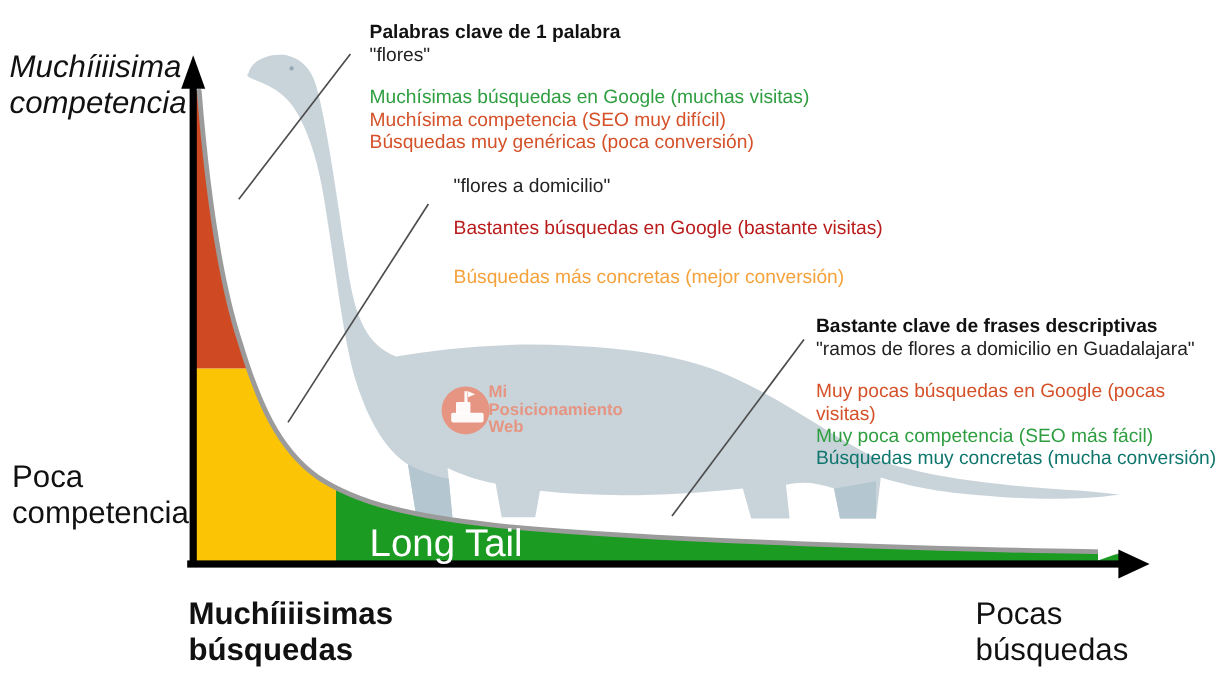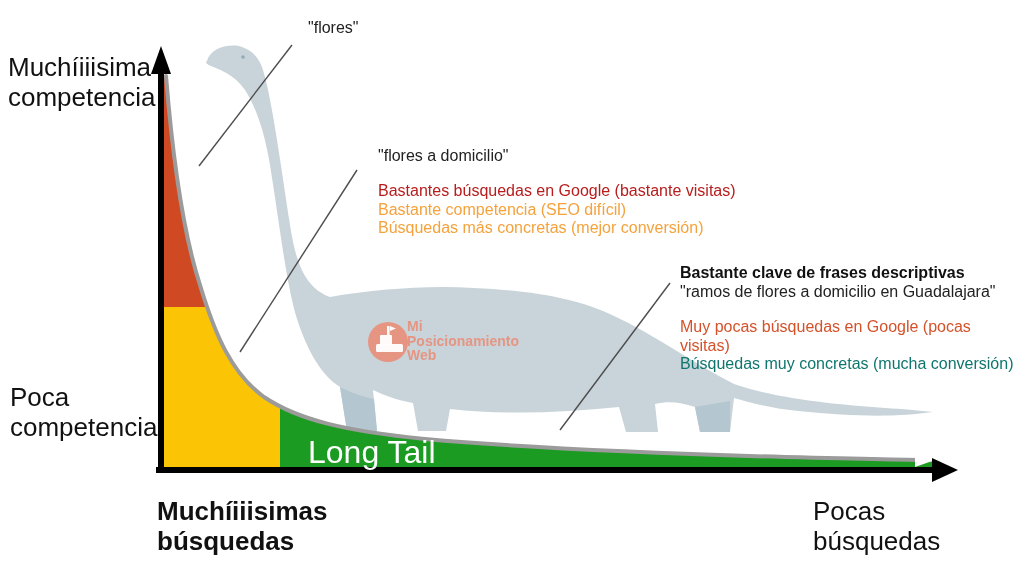--- a/index.html
+++ b/index.html
@@ -5,21 +5,21 @@
   html,body{margin:0;padding:0;background:#fff;}
   .stage{
     position:relative;width:1024px;height:572px;background:#ffffff;overflow:hidden;
     font-family:"Liberation Sans","DejaVu Sans",sans-serif;
   }
   .stage svg{position:absolute;left:0;top:0;}
   .axis-label{
     position:absolute;font-size:26px;line-height:30px;color:#111;
     white-space:pre-line;letter-spacing:0;
   }
-  .lbl-topleft{left:8px;top:52px;}
+  .lbl-topleft{left:8px;top:40px;font-style:italic;}
   .lbl-bottomleft{left:10px;top:382px;}
   .lbl-xleft{left:157px;top:496px;font-weight:bold;}
   .lbl-xright{left:813px;top:496px;}
   .longtail-label{
     position:absolute;left:308px;top:437px;font-size:32px;line-height:30px;color:#ffffff;
   }
   .ann{position:absolute;font-size:16px;color:#111;}
   .ann-1{left:308px;top:18px;}
   .ann-2{left:378px;top:146px;}
   .ann-3{left:680px;top:263px;}
@@ -101,37 +101,43 @@
   <div class="axis-label lbl-bottomleft">Poca
 competencia</div>
   <div class="axis-label lbl-xleft">Muchíiiisimas
 búsquedas</div>
   <div class="axis-label lbl-xright">Pocas
 búsquedas</div>
 
   <div class="longtail-label">Long Tail</div>
 
   <div class="ann ann-1">
+    <div class="ann-title">Palabras clave de 1 palabra</div>
     <div class="ann-example">"flores"</div>
+    <div class="ann-lines">
+      <div style="color: rgb(47, 158, 65);">Muchísimas búsquedas en Google (muchas visitas)</div>
+      <div style="color: rgb(212, 81, 42);">Muchísima competencia (SEO muy difícil)</div>
+      <div style="color: rgb(212, 81, 42);">Búsquedas muy genéricas (poca conversión)</div>
+    </div>
   </div>
 
   <div class="ann ann-2">
     <div class="ann-example">"flores a domicilio"</div>
     <div class="ann-lines">
       <div style="color: #b91c1c;">Bastantes búsquedas en Google (bastante visitas)</div>
-      <div style="color: rgb(245, 162, 60);">Bastante competencia (SEO difícil)</div>
-      <div style="color: rgb(245, 162, 60);">Búsquedas más concretas (mejor conversión)</div>
+      <div style="color: rgb(245, 162, 60); margin-top: 22px;">Búsquedas más concretas (mejor conversión)</div>
     </div>
   </div>
 
   <div class="ann ann-3">
     <div class="ann-title">Bastante clave de frases descriptivas</div>
     <div class="ann-example">"ramos de flores a domicilio en Guadalajara"</div>
     <div class="ann-lines">
       <div style="color: rgb(212, 81, 42);">Muy pocas búsquedas en Google (pocas visitas)</div>
+      <div style="color: rgb(47, 158, 65);">Muy poca competencia (SEO más fácil)</div>
       <div style="color: #0f766e;">Búsquedas muy concretas (mucha conversión)</div>
     </div>
   </div>
 
   <div class="watermark-text">
     <div>Mi</div>
     <div>Posicionamiento</div>
     <div>Web</div>
   </div>
 

